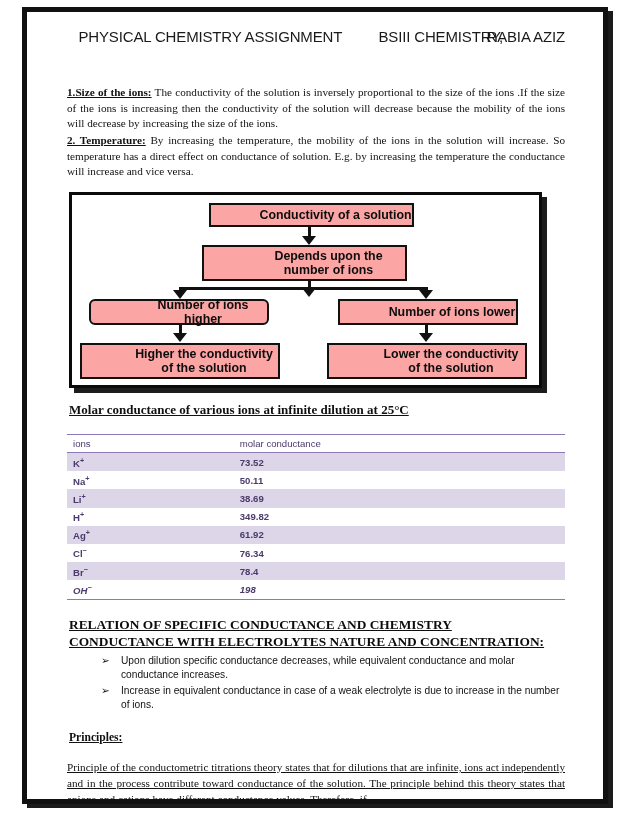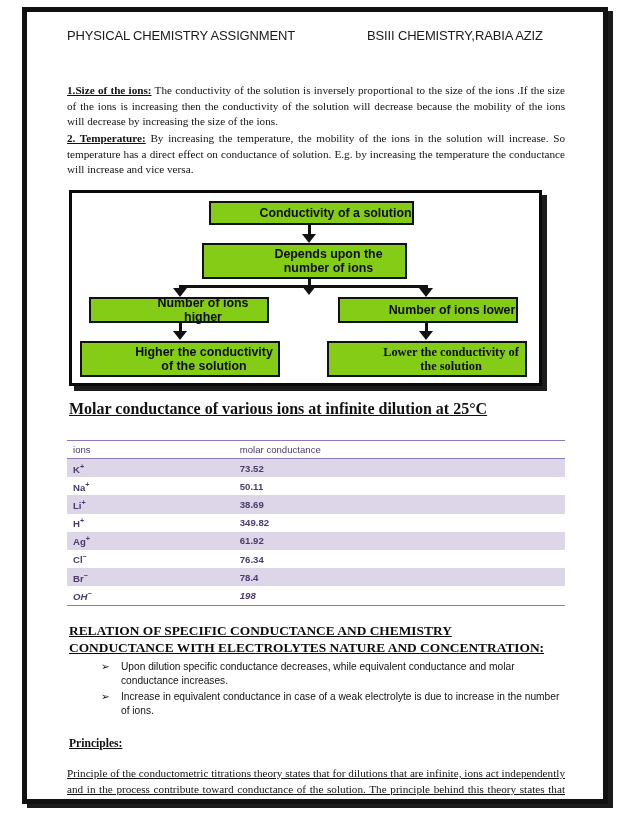--- a/index.html
+++ b/index.html
@@ -48,25 +48,26 @@
     position: absolute;
     left: 40px;
     top: 16px;
     width: 498px;
   }
 
   
   .doc-header {
     display: flex;
     font-family: "Liberation Sans", sans-serif;
-    font-size: 13px;
+    font-size: 15px;
     color: #1a1a1a;
     letter-spacing: -0.15px;
     white-space: nowrap;
     margin-bottom: 14px;
+    justify-content: flex-end;
   }
   .hdr-left  { width: 300px; }
   .hdr-mid   { width: 108px; }
   .hdr-right { }
 
   
   .para {
     font-family: "Liberation Serif", serif;
     font-size: 11.2px;
     color: #111;
@@ -96,39 +97,39 @@
     position: relative;
     width: 473px;
     height: 196px;
     border: 3px solid #0a0a0a;
     background: #ffffff;
     box-sizing: border-box;
   }
   .node {
     position: absolute;
     border: 2px solid #111;
-    background: #84cc16;
+    background: #fca5a5;
     font-family: "Liberation Sans", sans-serif;
     font-weight: bold;
     font-size: 12.4px;
     color: #0d0d0d;
     text-align: center;
     display: flex;
     align-items: center;
     justify-content: center;
     line-height: 1.14;
     box-sizing: border-box;
     padding-left: 48px;
   }
   .n-top    { left: 137px; top: 8px;    width: 205px; height: 24px; }
   .n-dep    { left: 130px; top: 50px;   width: 205px; height: 36px; }
-  .n-hi     { left: 17px;  top: 104px;  width: 180px; height: 26px; }
+  .n-hi     { left: 17px;  top: 104px;  width: 180px; height: 26px; border-radius: 6px; }
   .n-lo     { left: 266px; top: 104px;  width: 180px; height: 26px; }
   .n-hicond { left: 8px;   top: 148px;  width: 200px; height: 36px; }
-  .n-locond { left: 255px; top: 148px;  width: 200px; height: 36px; font-family: Liberation Serif, serif; }
+  .n-locond { left: 255px; top: 148px;  width: 200px; height: 36px; }
 
   .vline {
     position: absolute;
     width: 3px;
     background: #111;
   }
   .hline {
     position: absolute;
     height: 3px;
     background: #111;
@@ -138,24 +139,24 @@
     width: 0; height: 0;
     border-left: 7px solid transparent;
     border-right: 7px solid transparent;
     border-top: 9px solid #111;
   }
 
   
   .table-title {
     font-family: "Liberation Serif", serif;
     font-weight: bold;
-    font-size: 16px;
+    font-size: 13px;
     text-decoration: underline;
     color: #111;
-    margin: 14px 0 22px 2px;
+    margin: 14px 0 16px 2px;
   }
   table.ions {
     border-collapse: collapse;
     width: 498px;
     font-family: "Liberation Sans", sans-serif;
     font-size: 9.6px;
     color: #4b3a6b;
     margin-left: 0;
   }
   table.ions thead th {

